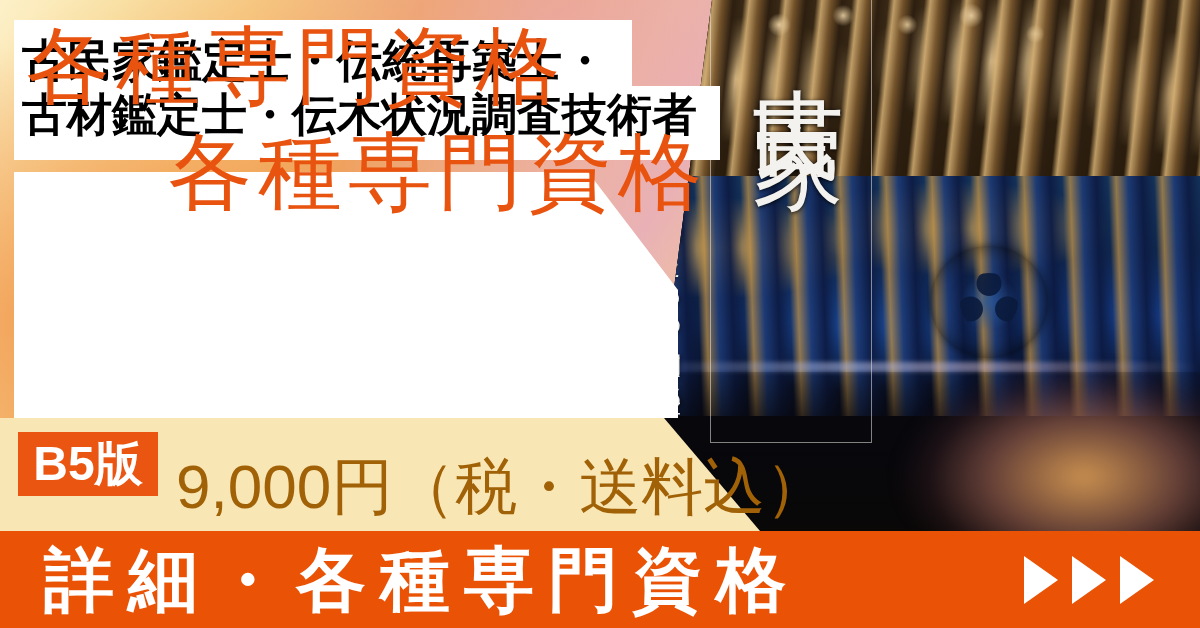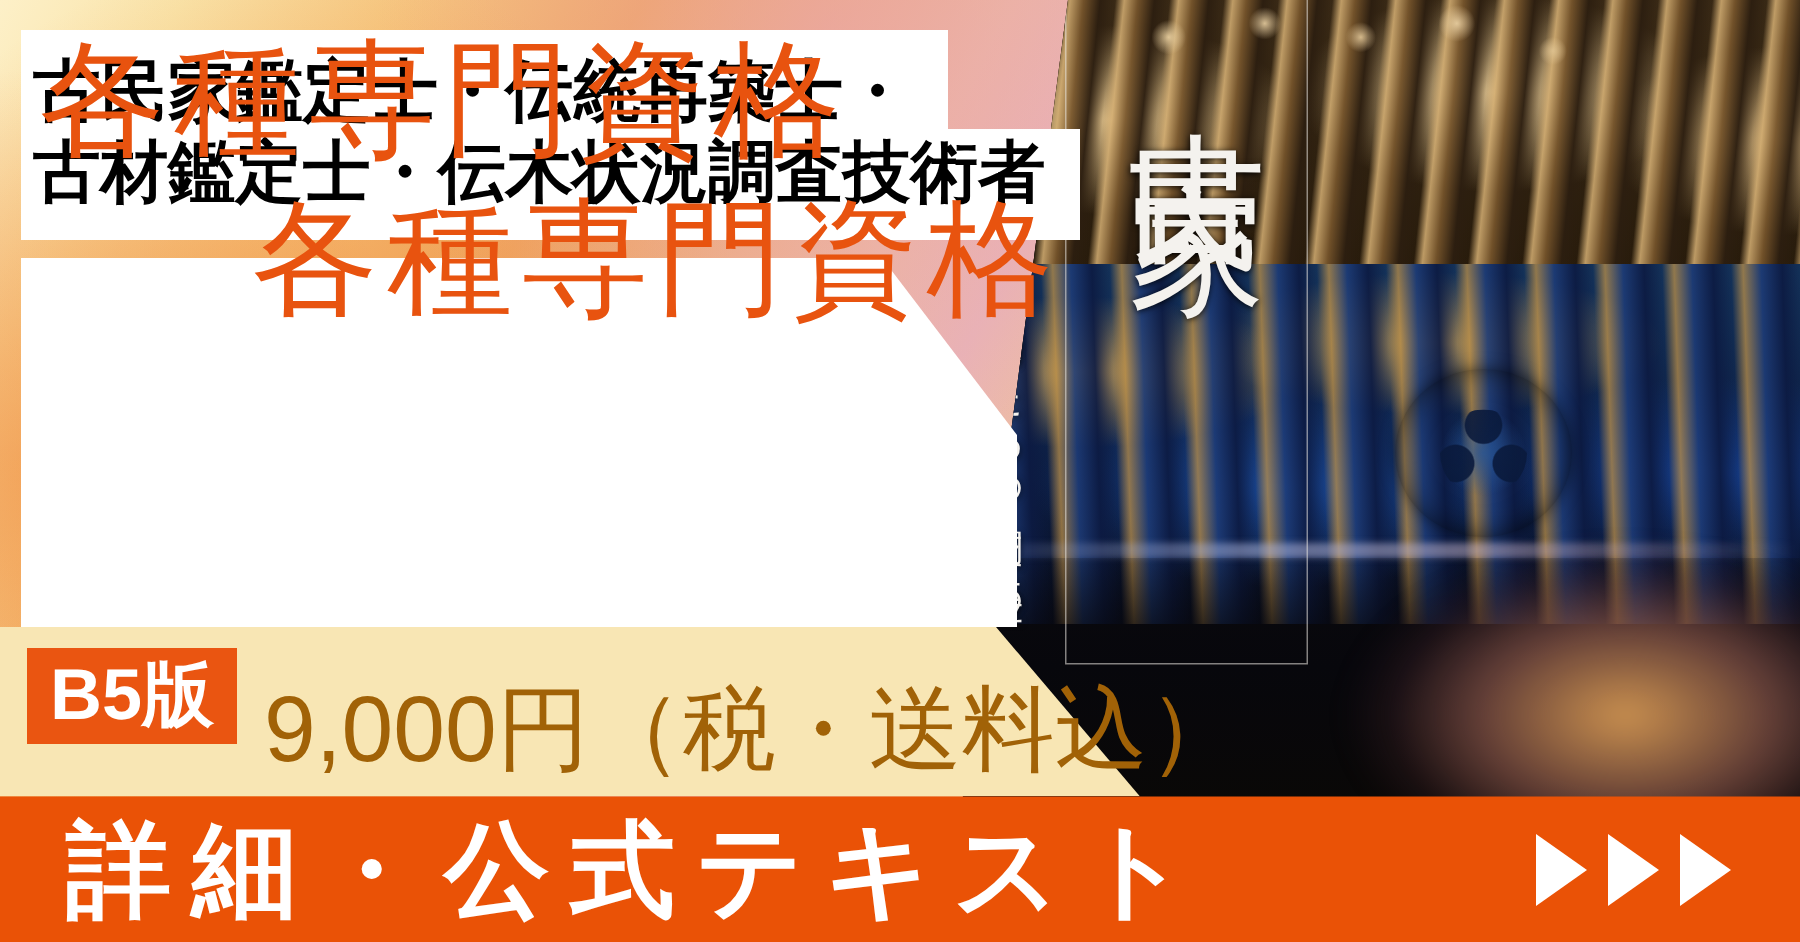--- a/index.html
+++ b/index.html
@@ -271,21 +271,21 @@
   <div class="main-line m1">各種専門資格</div>
   <div class="main-line m2">各種専門資格</div>
 
   <div class="band-price"></div>
   <div class="badge-b5">
     <span>B5版</span>
   </div>
   <div class="price-text">9,000円（税・送料込）</div>
 
   <div class="cta">
-    <div class="cta-text">詳細・公式テキスト</div>
+    <div class="cta-text">詳細・各種専門資格</div>
     <div class="cta-arrows">
       <div class="arrow"></div>
       <div class="arrow"></div>
       <div class="arrow"></div>
     </div>
   </div>
 
 </div>
 
 </body></html>

